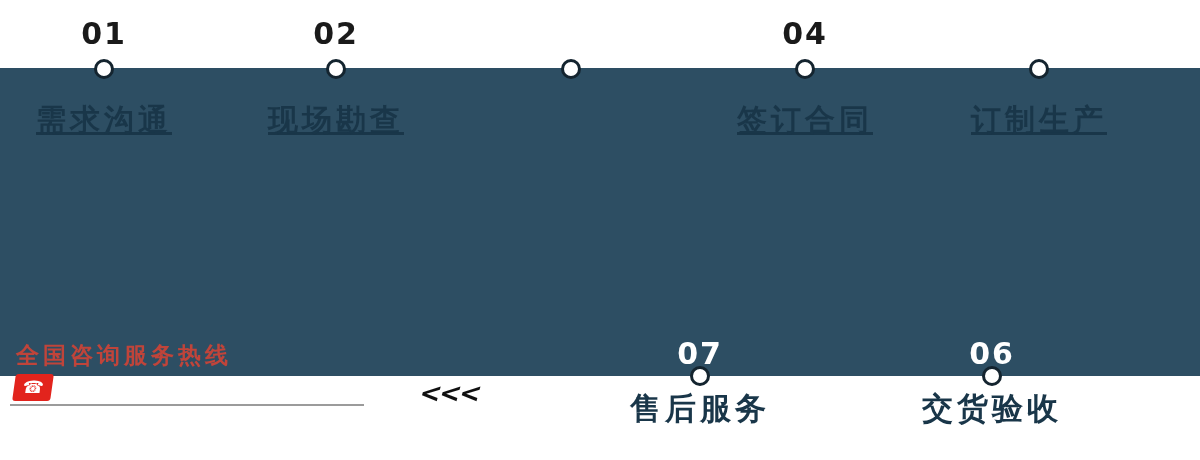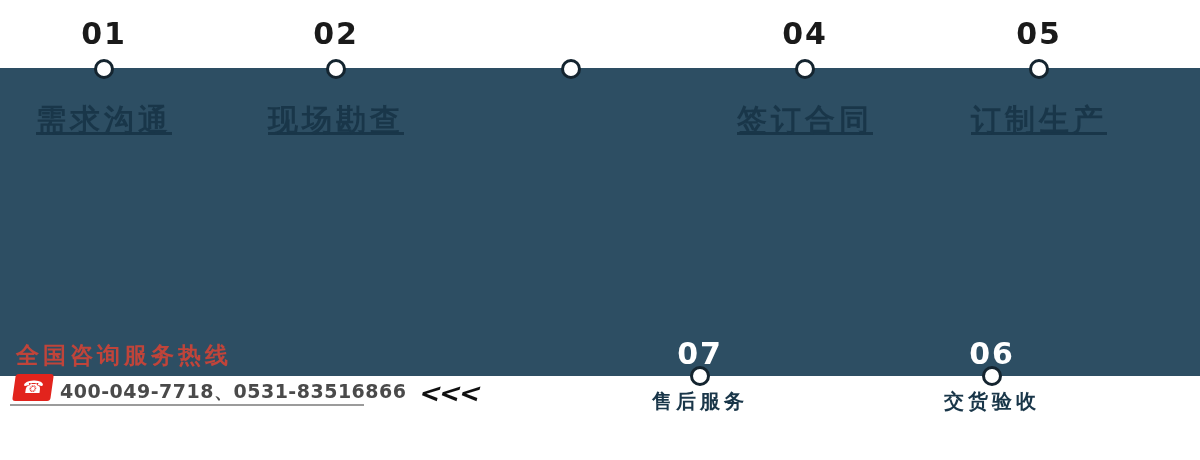--- a/index.html
+++ b/index.html
@@ -12,21 +12,21 @@
   .step{position:absolute;top:0;width:200px;height:460px;text-align:center;}
   .num{position:absolute;width:100%;font-size:30px;font-weight:800;letter-spacing:2px;line-height:32px;}
   .step.top .num{top:18px;color:var(--num_dark,#1a1a1a);}
   .step.bottom .num{top:338px;color:var(--num_light,#fff);}
   .dot{position:absolute;left:calc(50% - 10px);width:14px;height:14px;border:3px solid var(--dot_ring,#14242f);
        border-radius:50%;background:var(--dot_fill,#fff);box-sizing:content-box;}
   .step.top .dot{top:59px;}
   .step.bottom .dot{top:366px;}
   .label{position:absolute;width:100%;font-weight:700;letter-spacing:4px;white-space:nowrap;}
   .step.top .label{top:100px;font-size:30px;color:var(--label_dark,#193649);text-decoration:underline;}
-  .step.bottom .label{top:388px;font-size:20px;color:var(--label_dark,#193649);}
+  .step.bottom .label{top:388px;font-size:31px;color:var(--label_dark,#193649);}
   .hotline-title{position:absolute;left:16px;top:340px;font-size:23px;font-weight:700;
        letter-spacing:4px;color:var(--hotline_red,#c0443a);white-space:nowrap;}
   .phone-icon{position:absolute;left:14px;top:374px;width:38px;height:27px;
        background:var(--phone_icon_bg,#e2241d);border-radius:3px;transform:skewX(-8deg);
        text-align:center;line-height:27px;font-size:17px;color:var(--phone_glyph,#fff);}
   .phone-numbers{position:absolute;left:60px;top:379px;font-size:19px;font-weight:700;
        letter-spacing:.5px;color:var(--phone_text,#4a4a4a);white-space:nowrap;}
   .underline{position:absolute;left:10px;top:404px;width:354px;height:2px;background:var(--underline,#9b9b9b);}
   .arrows{position:absolute;left:420px;top:378px;font-size:26px;font-weight:800;letter-spacing:-2px;
        color:var(--arrow,#101010);transform:skewX(-15deg);}
@@ -49,37 +49,35 @@
   </div>
   <div class="step top" style="left:471px">
     <div class="dot"></div>
   </div>
   <div class="step top" style="left:705px">
     <div class="num">04</div>
     <div class="dot"></div>
     <div class="label">签订合同</div>
   </div>
   <div class="step top" style="left:939px">
-    <div class="num">05</div>
     <div class="dot"></div>
     <div class="label">订制生产</div>
   </div>
 
   <div class="step bottom" style="left:600px">
     <div class="num">07</div>
     <div class="dot"></div>
     <div class="label">售后服务</div>
   </div>
   <div class="step bottom" style="left:892px">
     <div class="num">06</div>
     <div class="dot"></div>
     <div class="label">交货验收</div>
   </div>
 
   <div class="hotline-title">全国咨询服务热线</div>
   <div class="phone-icon">
     <span>☎</span>
   </div>
-  <div class="phone-numbers">400-049-7718、0531-83516866</div>
   <div class="underline"></div>
 
   <div class="arrows">&lt;&lt;&lt;</div>
 </div>
 
 </body></html>

